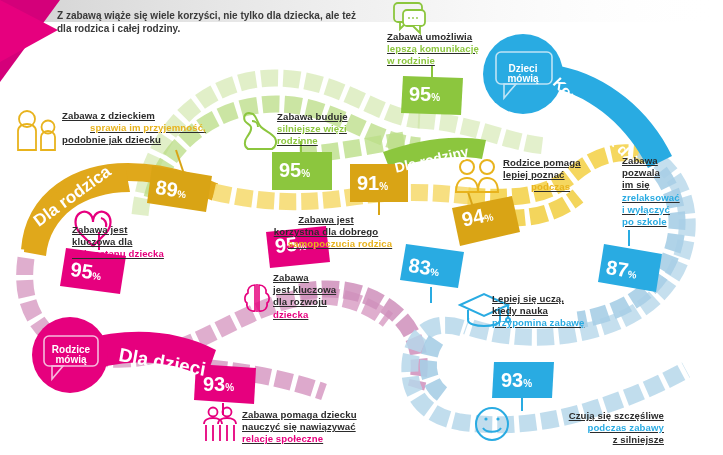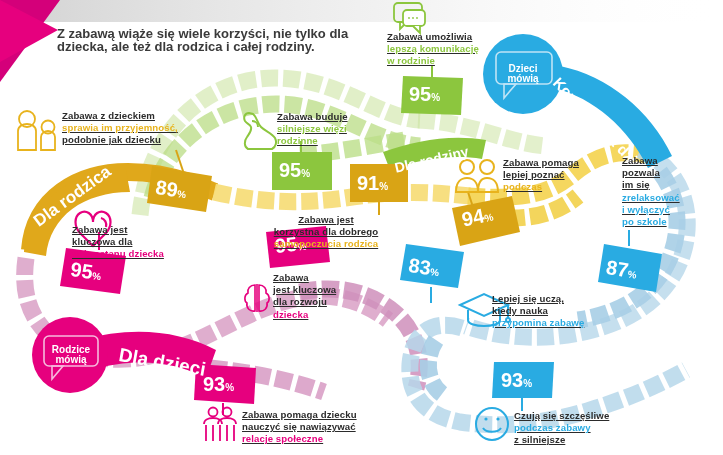--- a/index.html
+++ b/index.html
@@ -12,27 +12,27 @@
   }
   #stage{position:absolute;left:0;top:0;width:723px;height:455px;overflow:hidden;}
   svg#art{position:absolute;left:0;top:0;width:723px;height:455px;}
 
   .txt{position:absolute;text-decoration:underline;}
   .lbl{
     font-size:9.6px;font-weight:bold;line-height:12.2px;
     color:#2b2b2b;letter-spacing:.1px;
   }
   .lbl .hl-green{color:#8cc63e;}
-  .lbl .hl-yellow{color:#e8b31d;}
+  .lbl .hl-yellow{color:#e8b31d;margin-left:28px;}
   .lbl .hl-pink{color:#e6007e;}
   .lbl .hl-blue{color:#29abe2;}
 
   .intro{
-    position:absolute;left:57px;top:27px;width:310px;
-    font-size:13px;font-weight:bold;line-height:13px;color:#3a3a3a;
+    position:absolute;left:57px;top:9px;width:310px;
+    font-size:10px;font-weight:bold;line-height:13px;color:#3a3a3a;
   }
 
   .pctlabel{
     position:absolute;color:#fff;font-weight:bold;
     font-size:20px;line-height:20px;white-space:nowrap;
   }
   .pctlabel sup{font-size:10px;font-weight:bold;vertical-align:0;}
 
   .bubbletxt{
     position:absolute;color:#fff;font-size:10px;font-weight:bold;
@@ -261,21 +261,21 @@
     <div>podobnie jak dziecku</div>
   </div>
 
   <div class="lbl txt" style="left:246px;top:214px;width:160px;text-align:center;">
     <div>Zabawa jest</div>
     <div>korzystna dla dobrego</div>
     <div class="hl-yellow">samopoczucia rodzica</div>
   </div>
 
   <div class="lbl txt" style="left:503px;top:157px;width:125px;">
-    <div>Zabawa pomaga</div>
+    <div>Rodzice pomaga</div>
     <div><span>lepiej poznać</span></div>
     <div class="hl-yellow">podczas</div>
   </div>
 
   <div class="lbl txt" style="left:72px;top:224px;width:160px;">
     <div>Zabawa jest</div>
     <div>kluczowa dla</div>
     <div class="hl-pink">dobrostanu dziecka</div>
   </div>
 
@@ -300,19 +300,19 @@
     <div class="hl-blue">i wyłączyć</div>
     <div class="hl-blue">po szkole</div>
   </div>
 
   <div class="lbl txt" style="left:492px;top:293px;width:140px;">
     <div>Lepiej się uczą,</div>
     <div><span>kiedy nauka</span></div>
     <div class="hl-blue">przypomina zabawę</div>
   </div>
 
-  <div class="lbl txt" style="left:514px;top:410px;width:150px;">
+  <div class="lbl txt" style="left:514px;top:410px;width:150px;text-align:right;">
     <div><span>Czują się szczęśliwe</span></div>
     <div class="hl-blue">podczas zabawy</div>
     <div>z silniejsze</div>
   </div>
 
 </div>
 
 </body></html>

